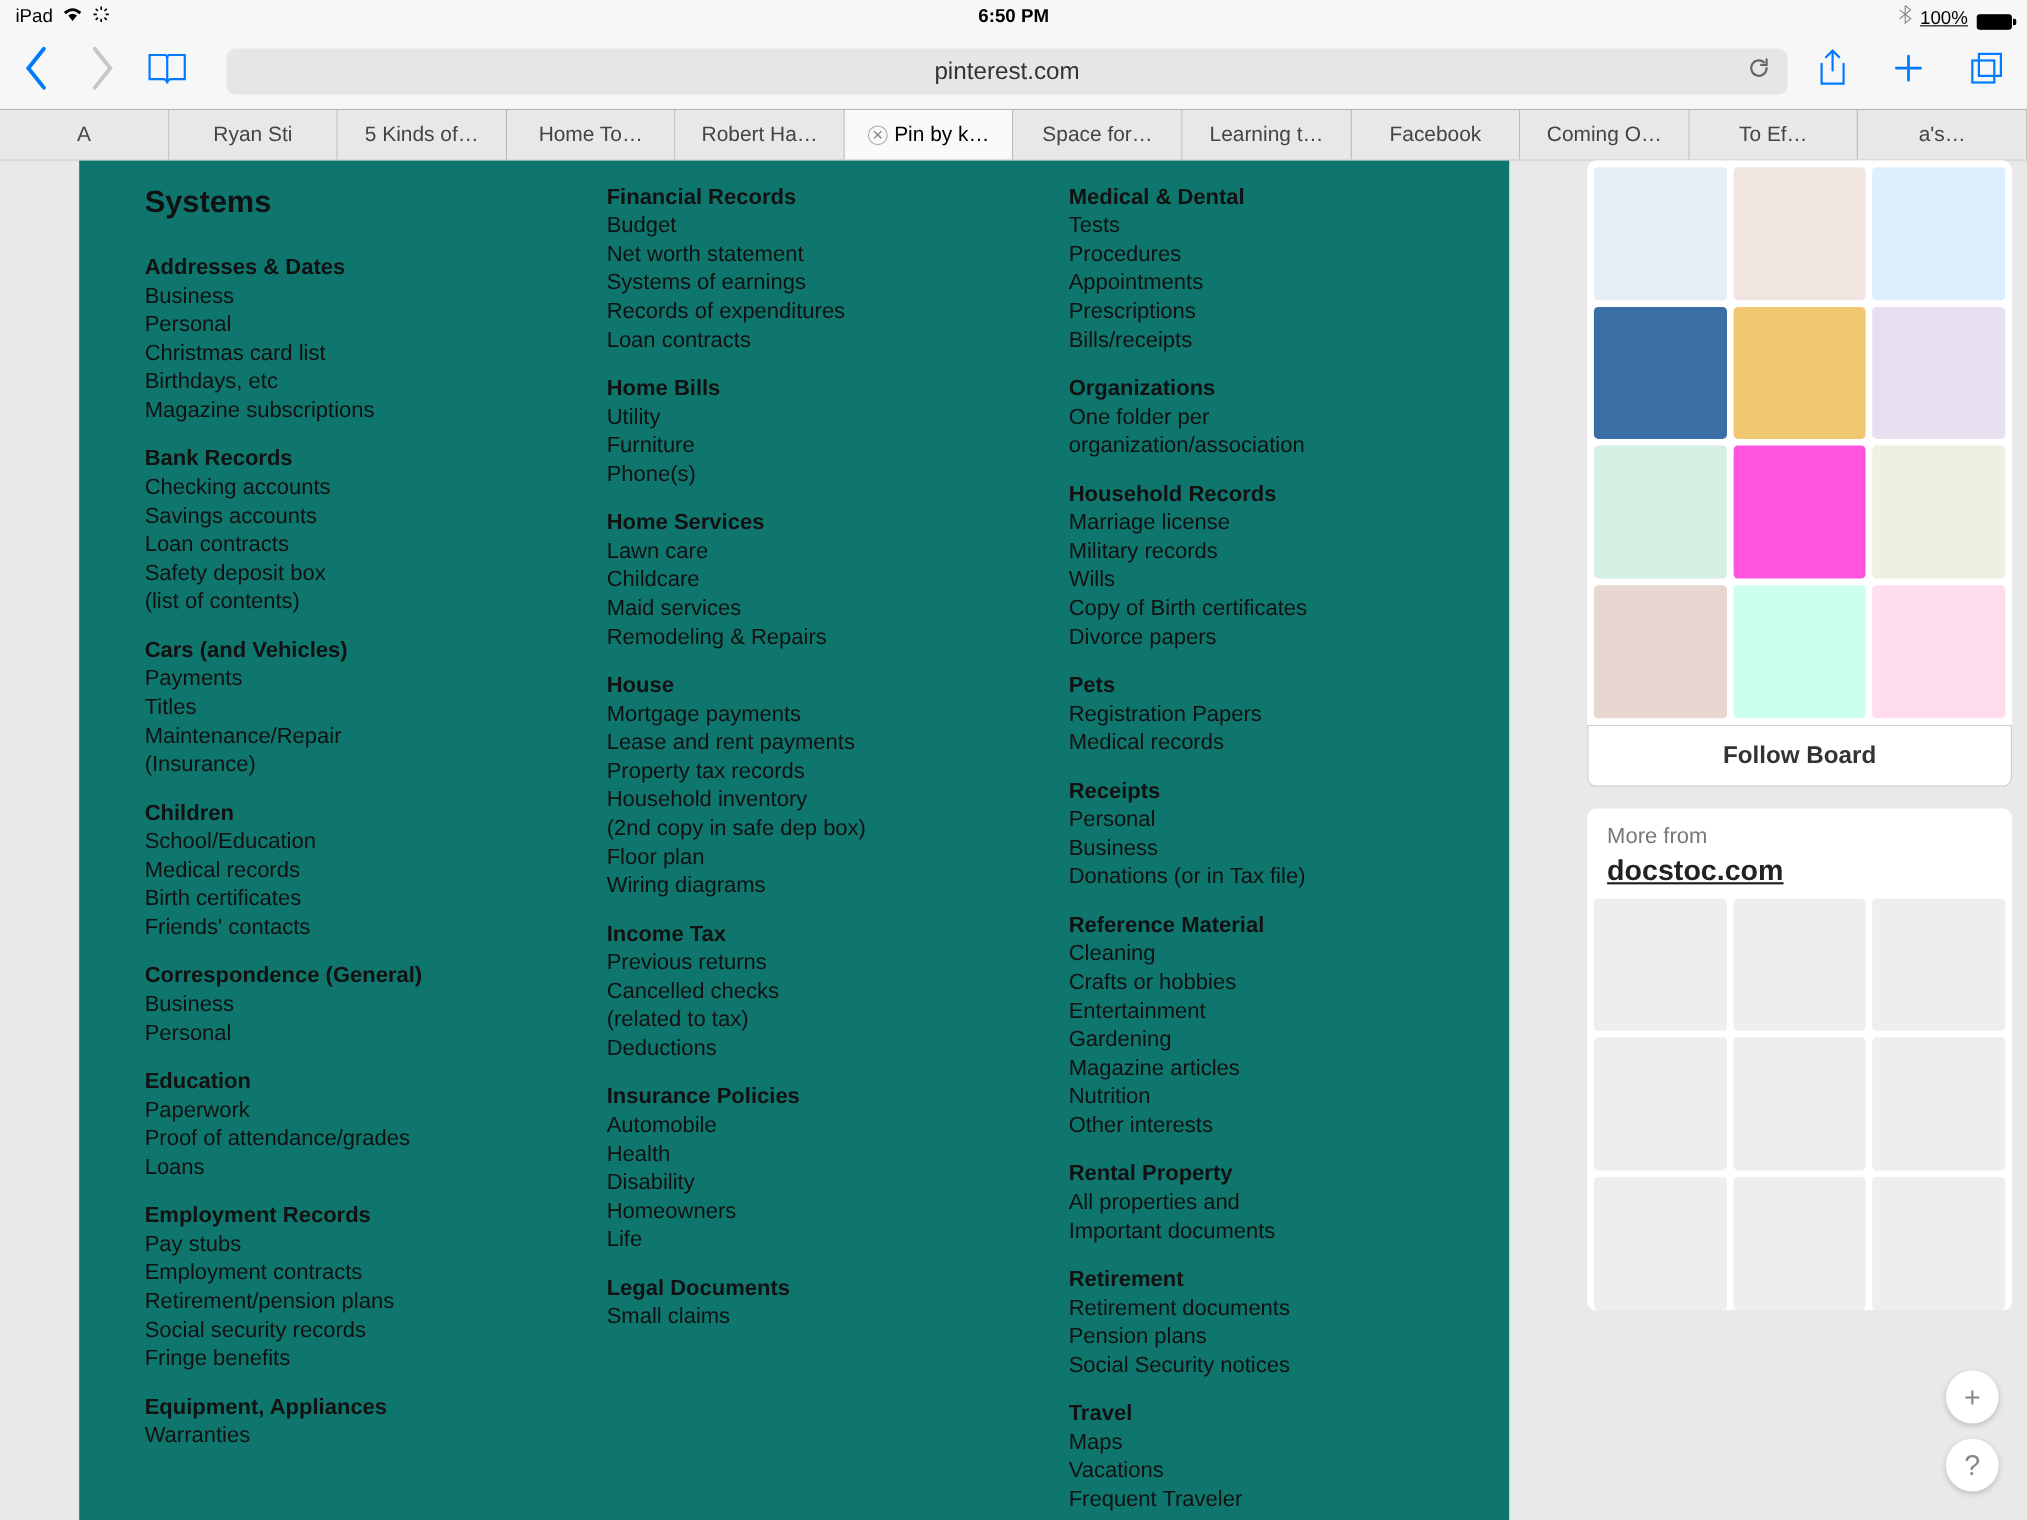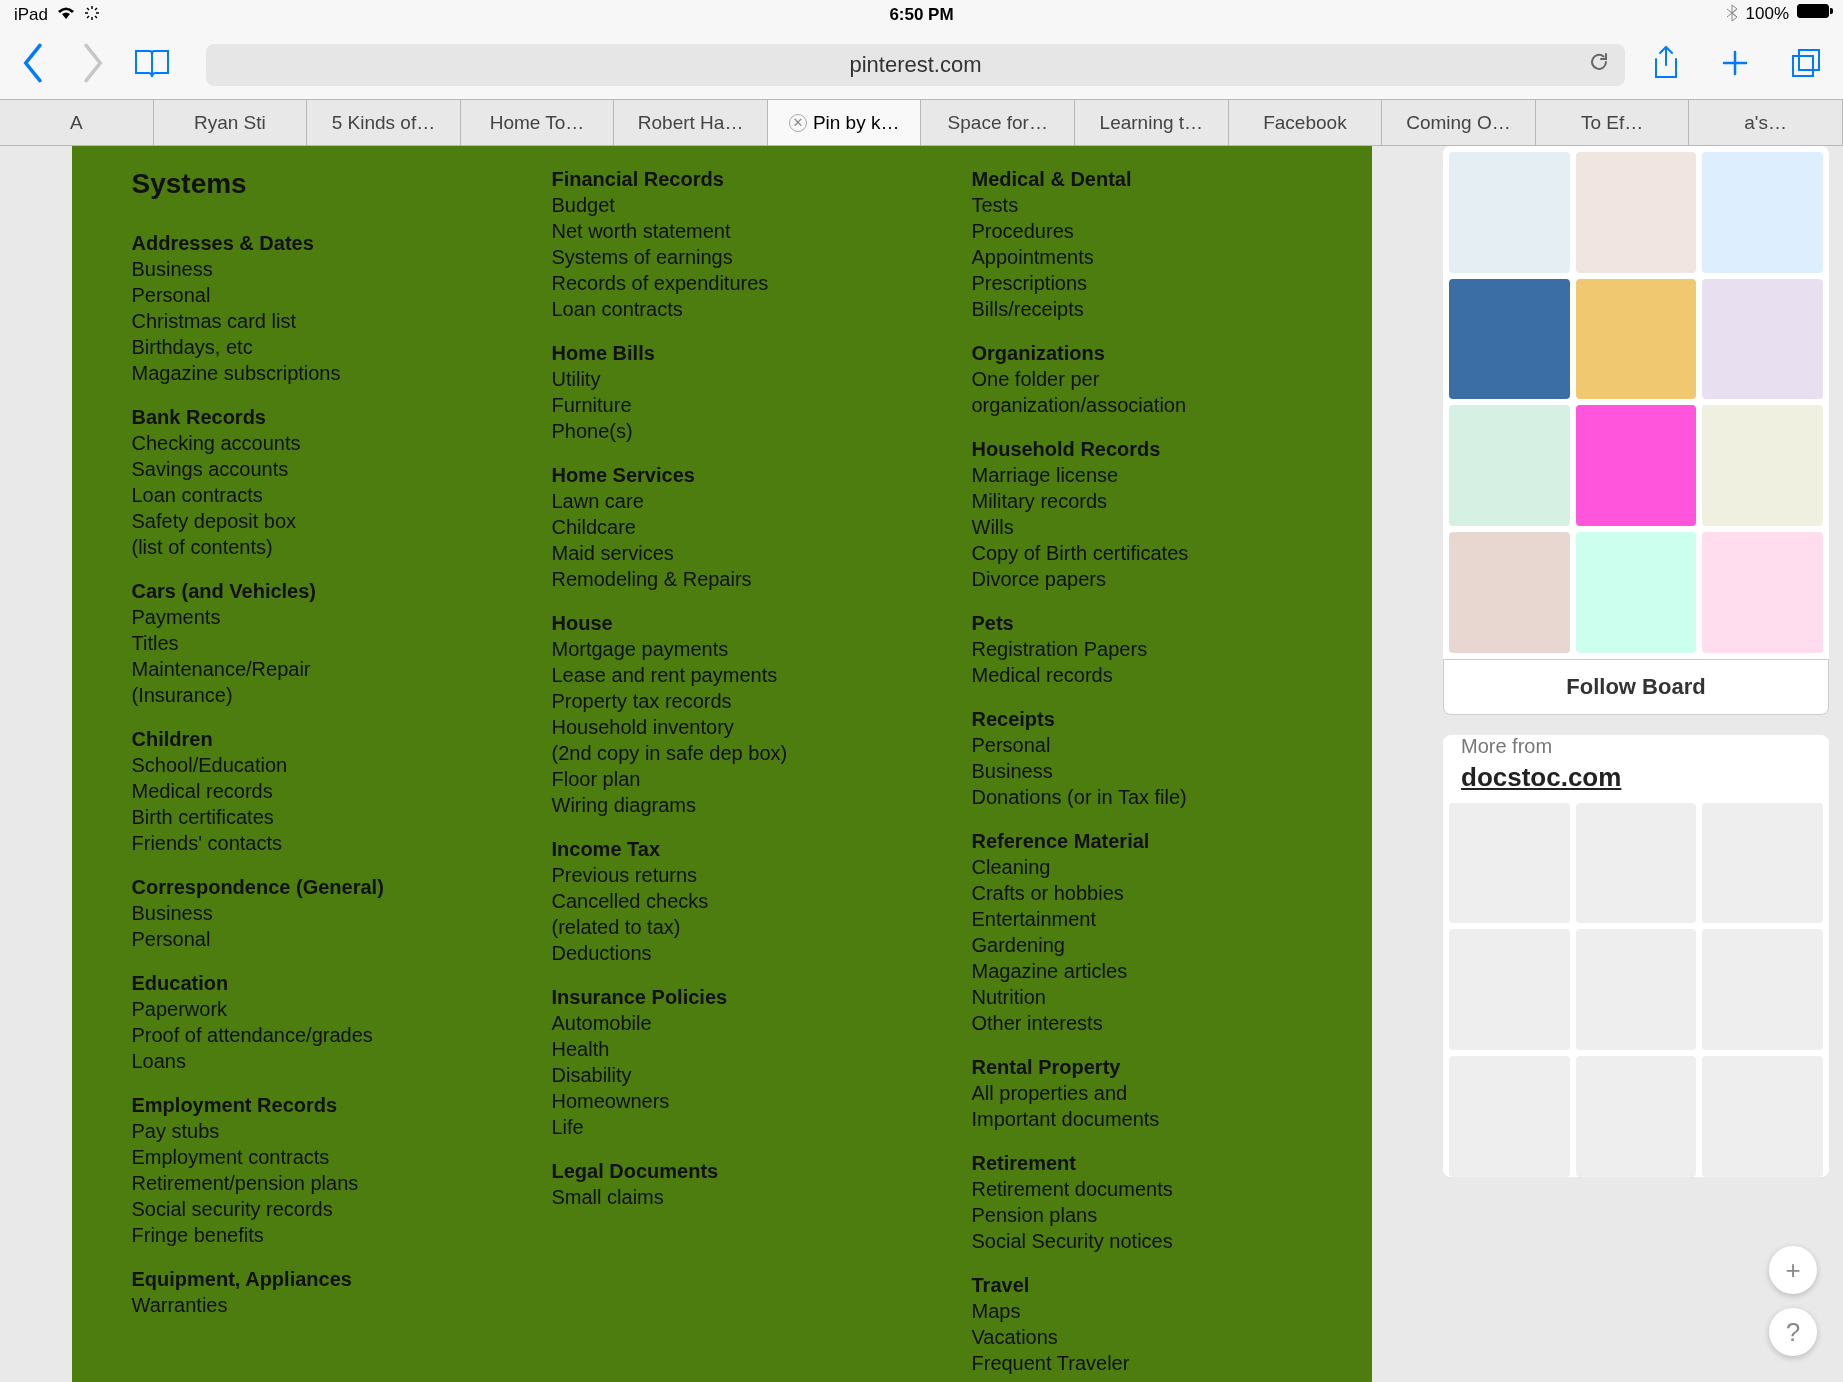--- a/index.html
+++ b/index.html
@@ -2,21 +2,21 @@
 <html><head>
 <meta charset="utf-8">
 <style>
 * { margin: 0; padding: 0; box-sizing: border-box; font-family: -apple-system, Helvetica, Arial, sans-serif; }
 body { width: 1843px; height: 1382px; background: #f0f0f0; overflow: hidden; }
 
 
 .status-bar { height: 30px; background: #f7f7f7; display: flex; align-items: center; padding: 0 14px; font-size: 17px; color: #000; }
 .status-left { display: flex; align-items: center; gap: 8px; flex: 1; }
 .status-center { flex: 1; text-align: center; font-weight: 600; }
-.status-right { flex: 1; display: flex; justify-content: flex-end; align-items: flex-start; gap: 8px; }
+.status-right { flex: 1; display: flex; justify-content: flex-end; align-items: flex-end; gap: 8px; text-decoration: underline; }
 .battery-box { width: 32px; height: 14px; border: 1.5px solid #000; border-radius: 3px; position: relative; background: #000; }
 .battery-box::after { content: ""; position: absolute; right: -5px; top: 3px; width: 3px; height: 6px; background: #000; border-radius: 0 2px 2px 0; }
 
 
 .toolbar { height: 70px; background: #f7f7f7; border-bottom: 1px solid #b8b8b8; display: flex; align-items: center; padding: 0 20px; gap: 16px; }
 .nav-arrows { display: flex; gap: 30px; color: #007aff; }
 .nav-arrow.disabled { color: #c6c6c6; }
 .nav-arrow svg { width: 28px; height: 40px; }
 .book-icon { color: #007aff; margin-left: 10px; }
 .url-bar { flex: 1; height: 42px; background: #e6e6e6; border-radius: 8px; display: flex; align-items: center; justify-content: center; font-size: 22px; color: #333; margin-left: 18px; margin-right: 10px; position: relative; }
@@ -26,33 +26,33 @@
 
 .tab-strip { height: 46px; background: #f3f3f3; border-bottom: 1px solid #b8b8b8; display: flex; overflow: hidden; }
 .tab { flex: 1; min-width: 0; display: flex; align-items: center; justify-content: center; font-size: 19px; color: #444; border-right: 1px solid #b8b8b8; padding: 0 8px; white-space: nowrap; overflow: hidden; text-overflow: ellipsis; background: #e8e8e8; }
 .tab.active { background: #f9f9f9; color: #000; position: relative; }
 .tab.active .close-x { display: inline-block; }
 .close-x { display: none; margin-right: 6px; color: #888; border: 1px solid #aaa; border-radius: 50%; width: 18px; height: 18px; line-height: 16px; text-align: center; font-size: 13px; }
 
 
 .content { display: flex; height: calc(100% - 146px); }
 .pin-panel { flex: 1; background: #e9e9e9; padding: 0 30px 0 30px; display: flex; justify-content: center; }
-.pin-image { width: 1300px; background: #4d7c0f; padding: 20px 60px 20px 60px; display: flex; gap: 80px; overflow: hidden; }
+.pin-image { width: 1300px; background: #0f766e; padding: 20px 60px 20px 60px; display: flex; gap: 80px; overflow: hidden; }
 .col { flex: 1; display: flex; flex-direction: column; gap: 18px; font-size: 20px; line-height: 1.3; color: #111; }
 .col .group-title { font-weight: bold; }
 .main-title { font-size: 28px; font-weight: bold; margin-bottom: 10px; }
 
 
 .sidebar-right { width: 400px; background: #e9e9e9; padding: 0 14px 0 0; display: flex; flex-direction: column; gap: 20px; }
 .related-card, .more-from-card { background: #e9e9e9; border-radius: 8px; }
 .thumb-grid { display: grid; grid-template-columns: repeat(3, 1fr); gap: 6px; padding: 6px; background: #fff; border-radius: 8px 8px 0 0; }
 .thumb { background: #e5eef3; aspect-ratio: 1; border-radius: 4px; }
 .thumb:nth-child(2){background:#f0e5e0;} .thumb:nth-child(3){background:#def;} .thumb:nth-child(4){background:#3a6ea5;} .thumb:nth-child(5){background:#f0c870;} .thumb:nth-child(6){background:#e8e0f0;} .thumb:nth-child(7){background:#d6f0e4;} .thumb:nth-child(8){background:#f5d;} .thumb:nth-child(9){background:#f0f0e0;} .thumb:nth-child(10){background:#e8d6d0;} .thumb:nth-child(11){background:#cfe;} .thumb:nth-child(12){background:#fde;}
 .follow-btn { background: #ffffff; border: 1px solid #ccc; border-radius: 0 0 8px 8px; text-align: center; padding: 14px 0; font-size: 22px; font-weight: 600; color: #333; }
-.more-from-head { padding: 0 18px 4px; font-size: 20px; color: #777; }
+.more-from-head { padding: 14px 18px 4px; font-size: 20px; color: #777; }
 .more-from-domain { padding: 0 18px 10px; font-size: 26px; font-weight: bold; color: #222; text-decoration: underline; }
 .more-thumbs { display: grid; grid-template-columns: repeat(3, 1fr); gap: 6px; padding: 0 6px; background: #fff; border-radius: 0 0 8px 8px; }
 .more-thumbs .thumb { aspect-ratio: 1; background: #eee; }
 .more-from-card { background: #fff; border-radius: 8px; }
 
 .float-btns { position: fixed; right: 26px; bottom: 26px; display: flex; flex-direction: column; gap: 14px; }
 .fab { width: 48px; height: 48px; border-radius: 50%; background: #fff; box-shadow: 0 2px 6px rgba(0,0,0,.2); display: flex; align-items: center; justify-content: center; font-size: 26px; color: #888; }
 
 .grp { display: flex; flex-direction: column; }
 </style>

